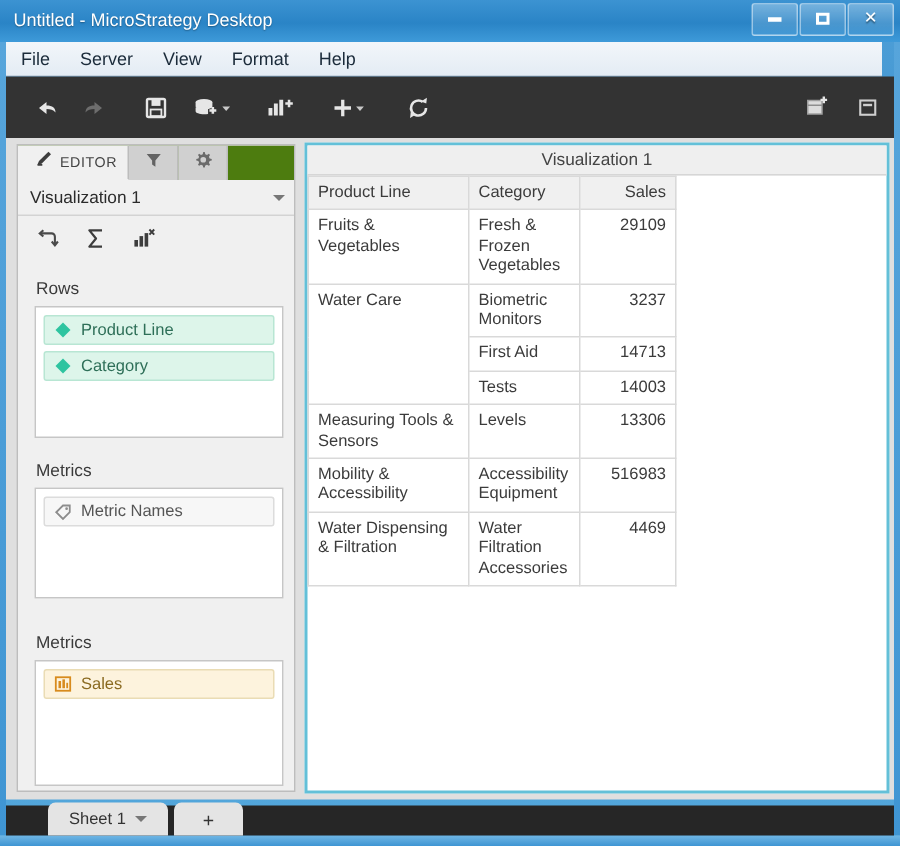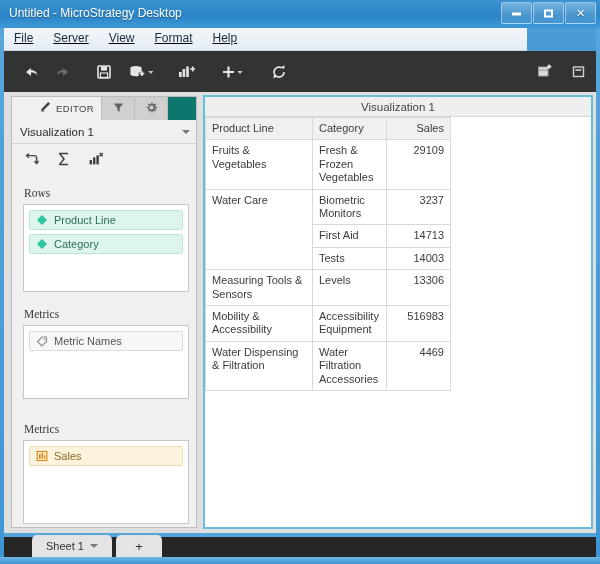--- a/index.html
+++ b/index.html
@@ -75,26 +75,26 @@
     width: 9px; height: 8px;
     border: 2px solid #ffffff;
     box-sizing: border-box;
     vertical-align: middle;
   }
 
   
   .menubar {
     position: absolute;
     left: 4px; top: 28px;
-    width: 523px; height: 23px;
+    width: 584px; height: 23px;
     background: linear-gradient(180deg, #f2f6fa 0%, #e4ecf4 100%);
     border-bottom: 1px solid #c8d4e0;
     display: flex;
-    box-sizing: border-box;
-    text-decoration: underline;
+    align-items: center;
+    box-sizing: border-box;
   }
   .menu-item {
     font-size: 12px;
     color: #1b2b3a;
     padding: 3px 10px;
     cursor: pointer;
     white-space: nowrap;
   }
 
   
@@ -130,23 +130,23 @@
     position: absolute;
     left: 11px; top: 96px;
     width: 186px; height: 432px;
     background: #f0f0f0;
     border: 1px solid #bdbdbd;
     box-sizing: border-box;
     overflow: hidden;
   }
   .panel-tabs {
     position: absolute;
-    left: 16px; top: 0;
+    left: 0; top: 0;
     width: 186px; height: 23px;
-    background: #0f766e;
+    background: #4d7c0f;
     display: flex;
     box-sizing: border-box;
     text-align: right;
   }
   .ptab {
     height: 23px;
     display: flex; align-items: center; justify-content: center;
     gap: 4px;
     background: #d0d0d0;
     border-right: 1px solid #bcbcbc;
@@ -201,21 +201,20 @@
     display: flex; align-items: center; justify-content: center;
     cursor: pointer;
   }
 
   .drop-section { position: absolute; left: 0; width: 186px; }
   .drop-title {
     font-size: 11.5px;
     color: #3a3a3a;
     padding-left: 12px;
     margin-bottom: 5px;
-    font-family: Liberation Serif, serif;
   }
   .drop-box {
     margin: 0 9px 0 11px;
     background: #ffffff;
     border: 1px solid #c6c6c6;
     box-sizing: border-box;
     padding: 5px 5px 5px 5px;
   }
   .chip {
     display: flex; align-items: center;

